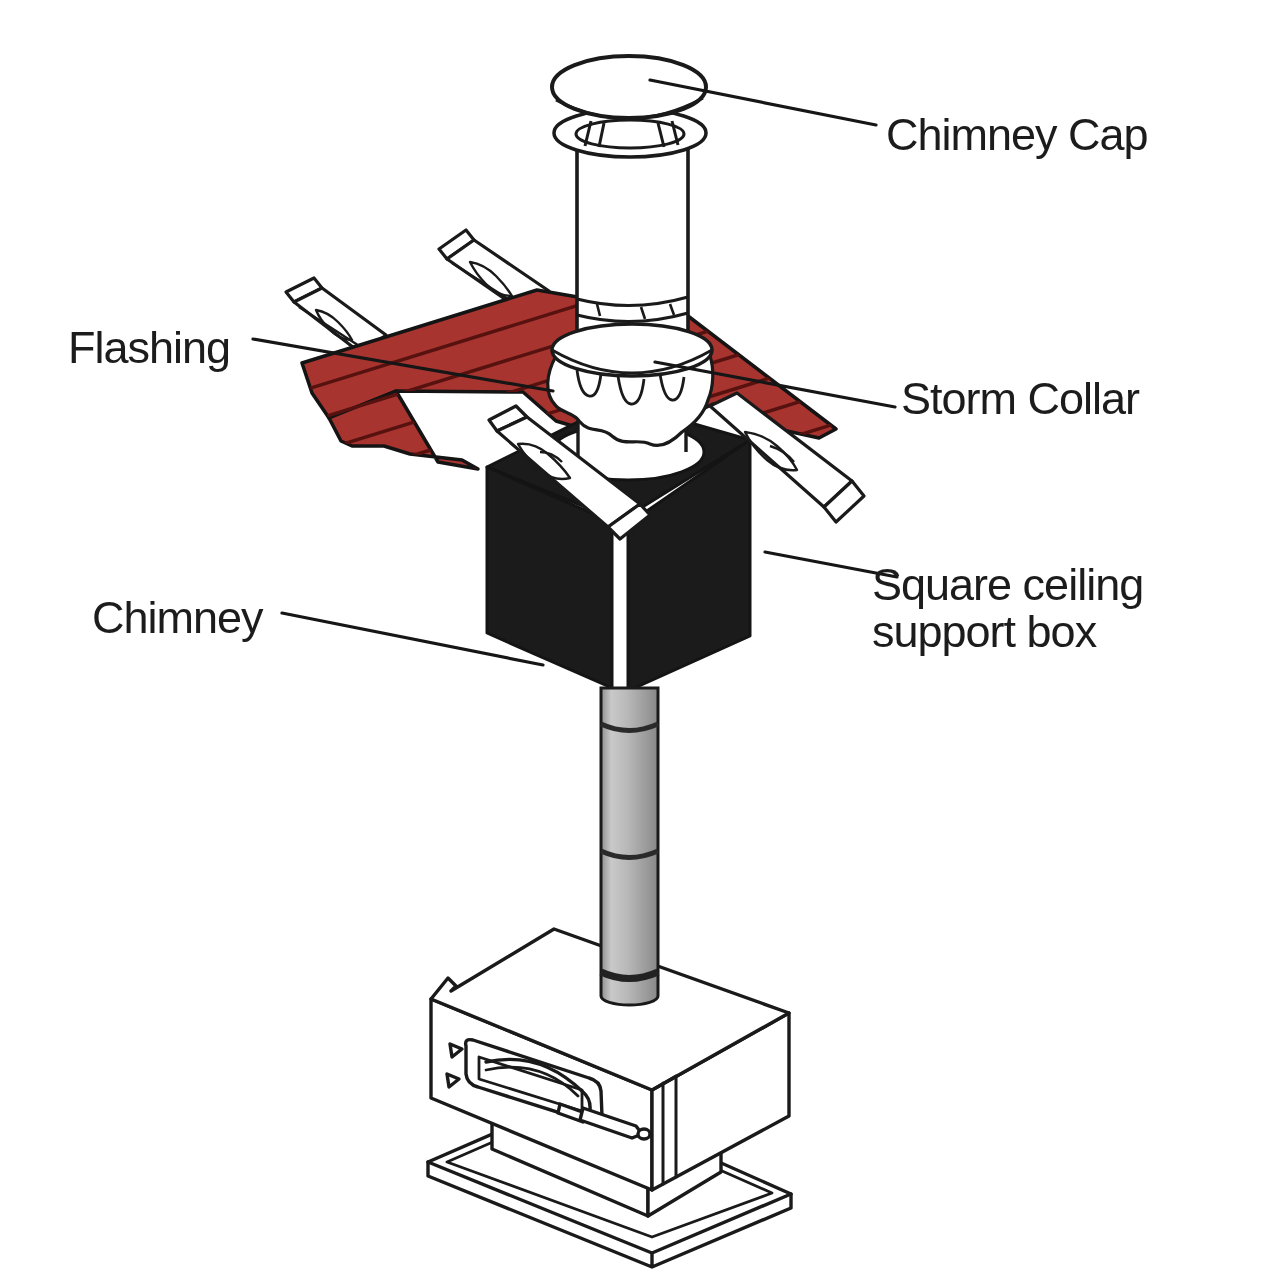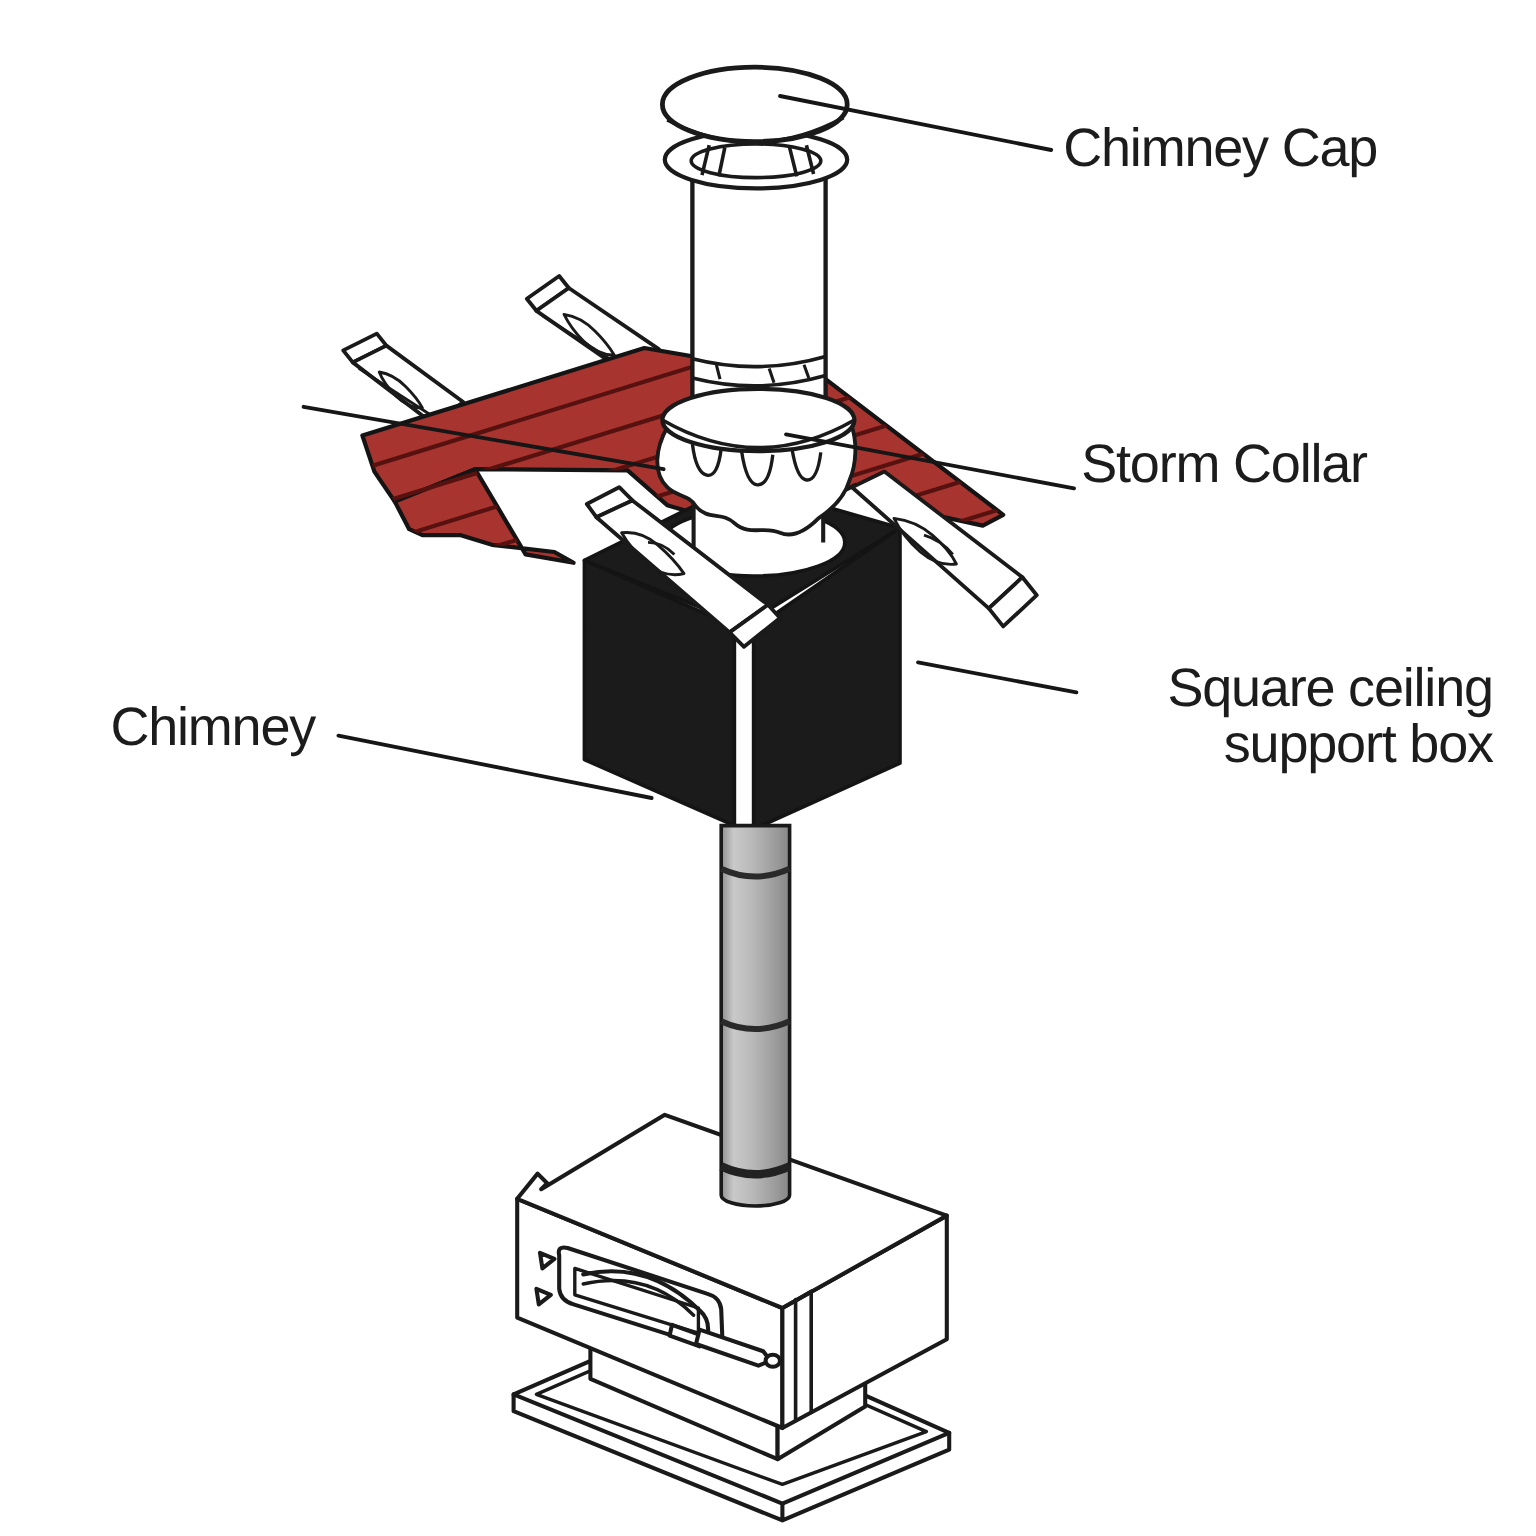--- a/index.html
+++ b/index.html
@@ -1,21 +1,21 @@
 <!DOCTYPE html>
 <html><head>
 <meta charset="utf-8">
 <style>
   html,body{margin:0;padding:0;background:#ffffff;}
   #canvas{position:relative;width:1280px;height:1280px;background:#ffffff;overflow:hidden;
           font-family:"Liberation Sans", sans-serif;}
   #art{position:absolute;left:0;top:0;width:1280px;height:1280px;}
   .label{position:absolute;color:#1c1c1c;font-size:45px;font-weight:400;letter-spacing:-1px;
-         line-height:47px;white-space:pre-line;}
-  .label.center{text-align:right;}
+         line-height:47px;white-space:pre-line;margin-top:12px;}
+  .label.center{text-align:left;}
 </style>
 </head>
 <body>
 
 <div id="canvas">
 
 <svg id="art" viewBox="0 0 1280 1280">
   <defs>
     <linearGradient id="pg" x1="0" y1="0" x2="1" y2="0">
       <stop offset="0" stop-color="#8f8f8f"></stop>
@@ -147,18 +147,19 @@
   <g stroke="#161616" stroke-width="3.2" stroke-linecap="round">
     <line x1="650" y1="80" x2="876" y2="125"></line>
     <line x1="253" y1="339" x2="553" y2="391"></line>
     <line x1="655" y1="362" x2="895" y2="407"></line>
     <line x1="765" y1="552" x2="897" y2="577"></line>
     <line x1="282" y1="613" x2="543" y2="665"></line>
   </g>
 </svg>
 
 <div class="label" style="left:886px;top:99px">Chimney Cap</div>
+<div class="label" style="left:68px;top:312px">Flashing</div>
 <div class="label" style="left:901px;top:363px">Storm Collar</div>
 <div class="label center" style="left:872px;top:549px;width:372px">Square ceiling
 support box</div>
 <div class="label" style="left:92px;top:582px">Chimney</div>
 
 </div>
 
 </body></html>

